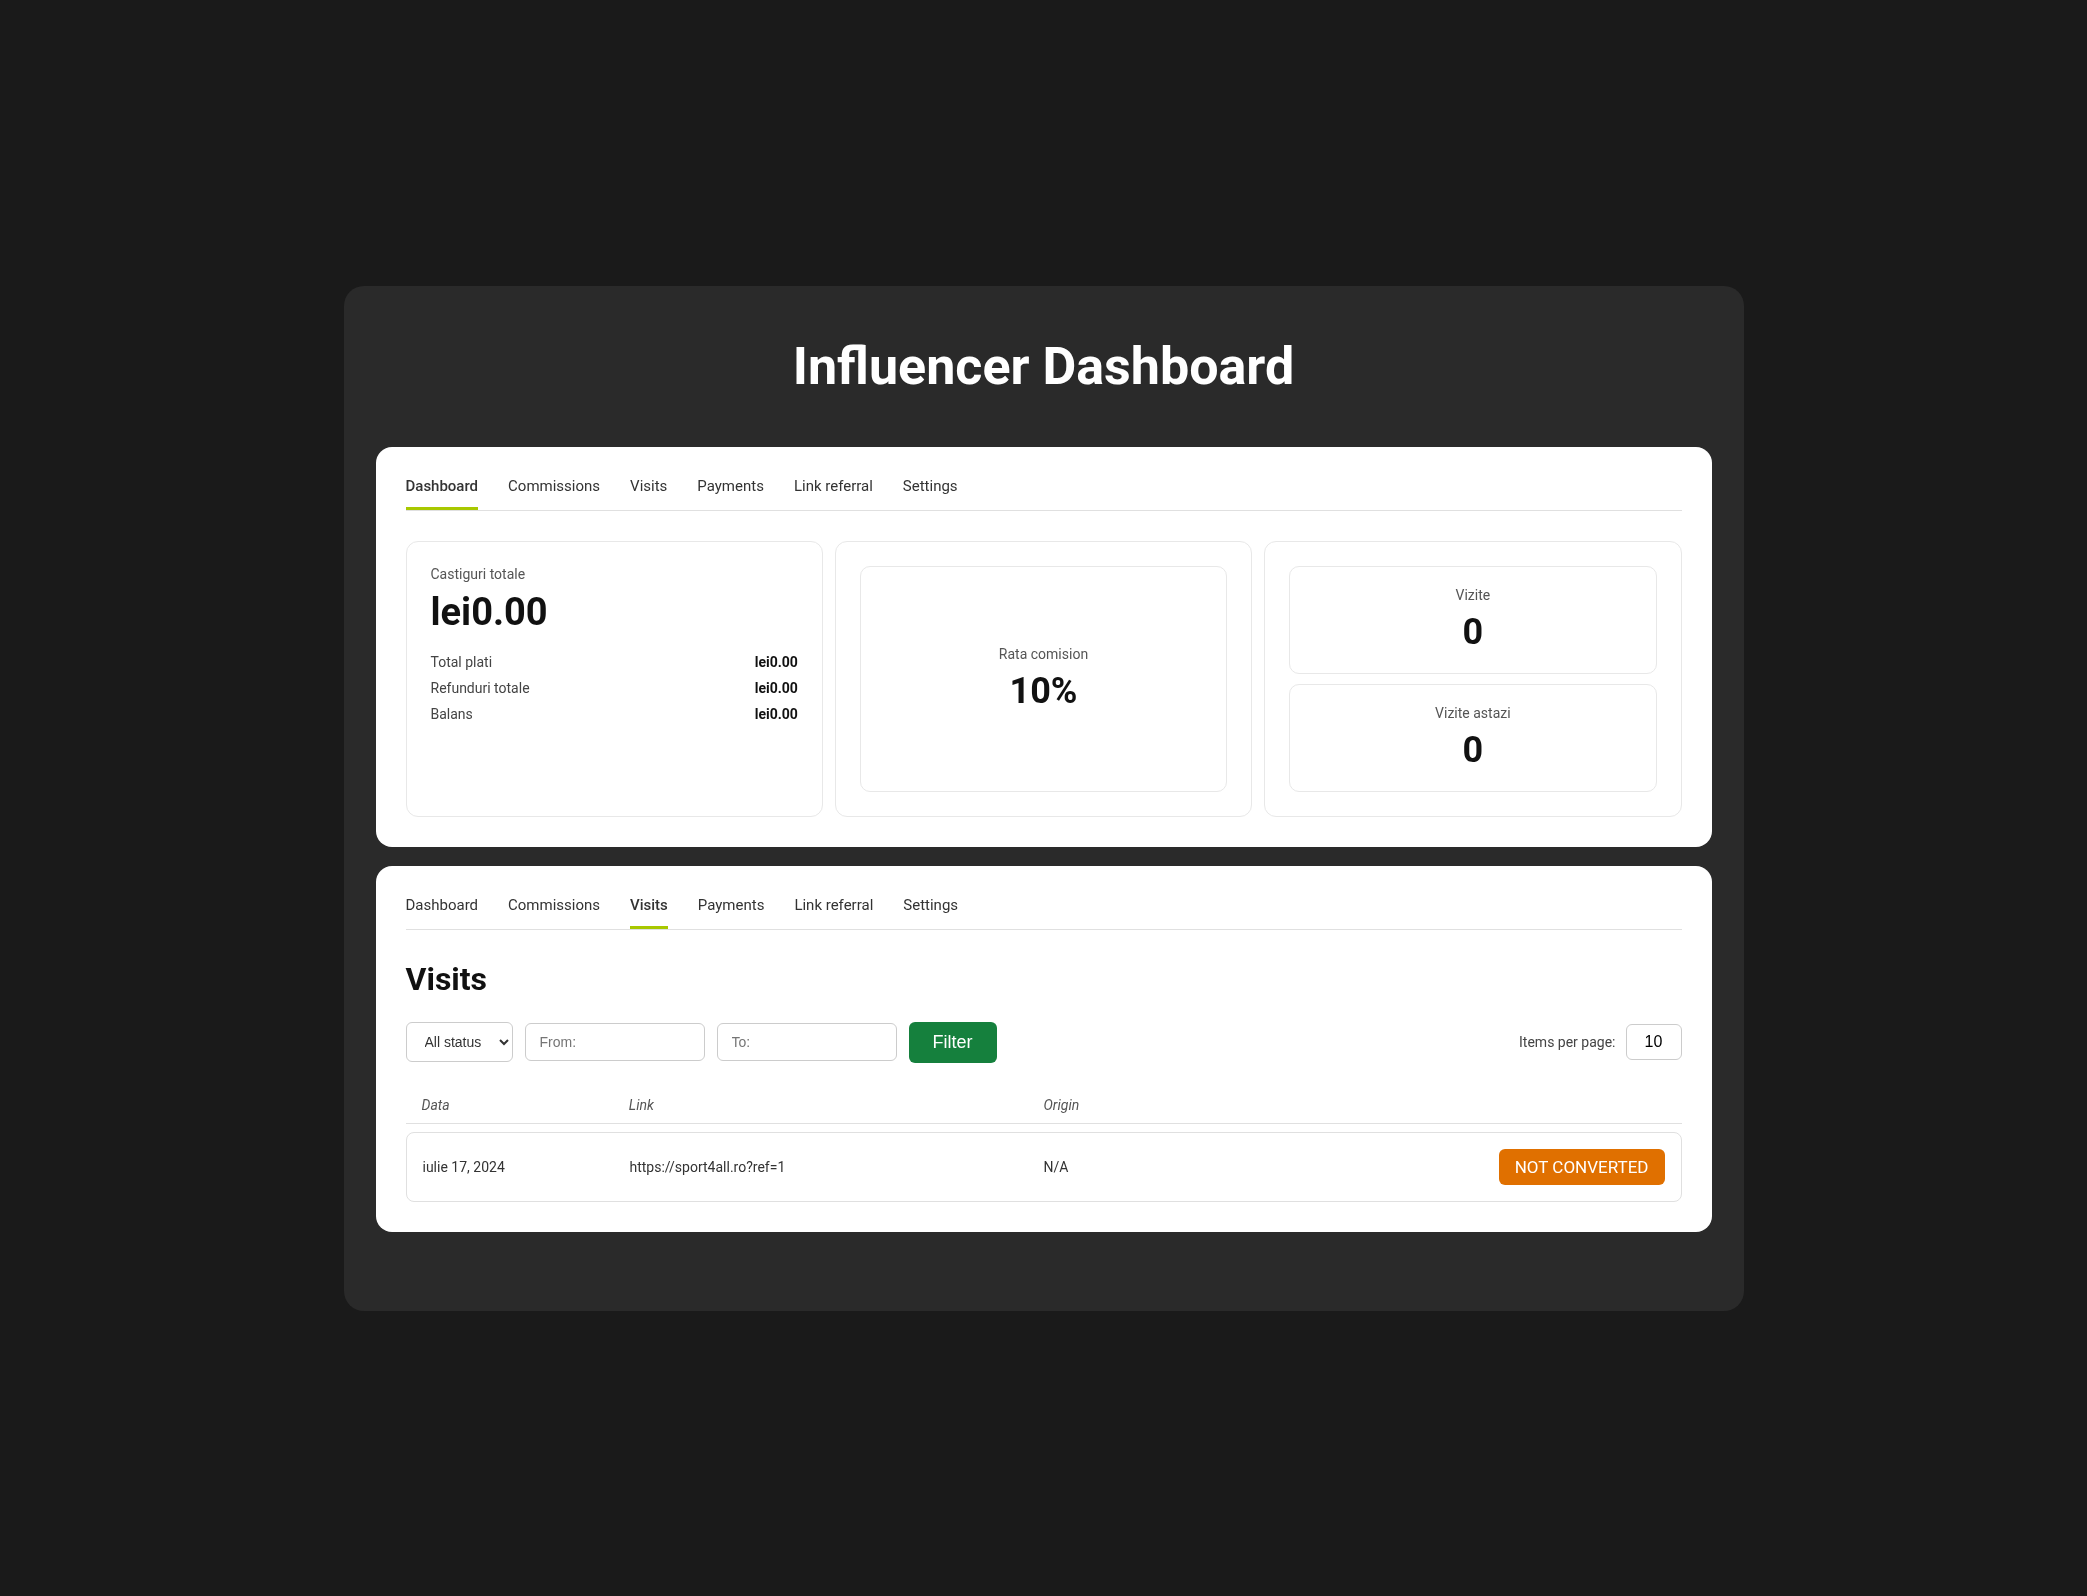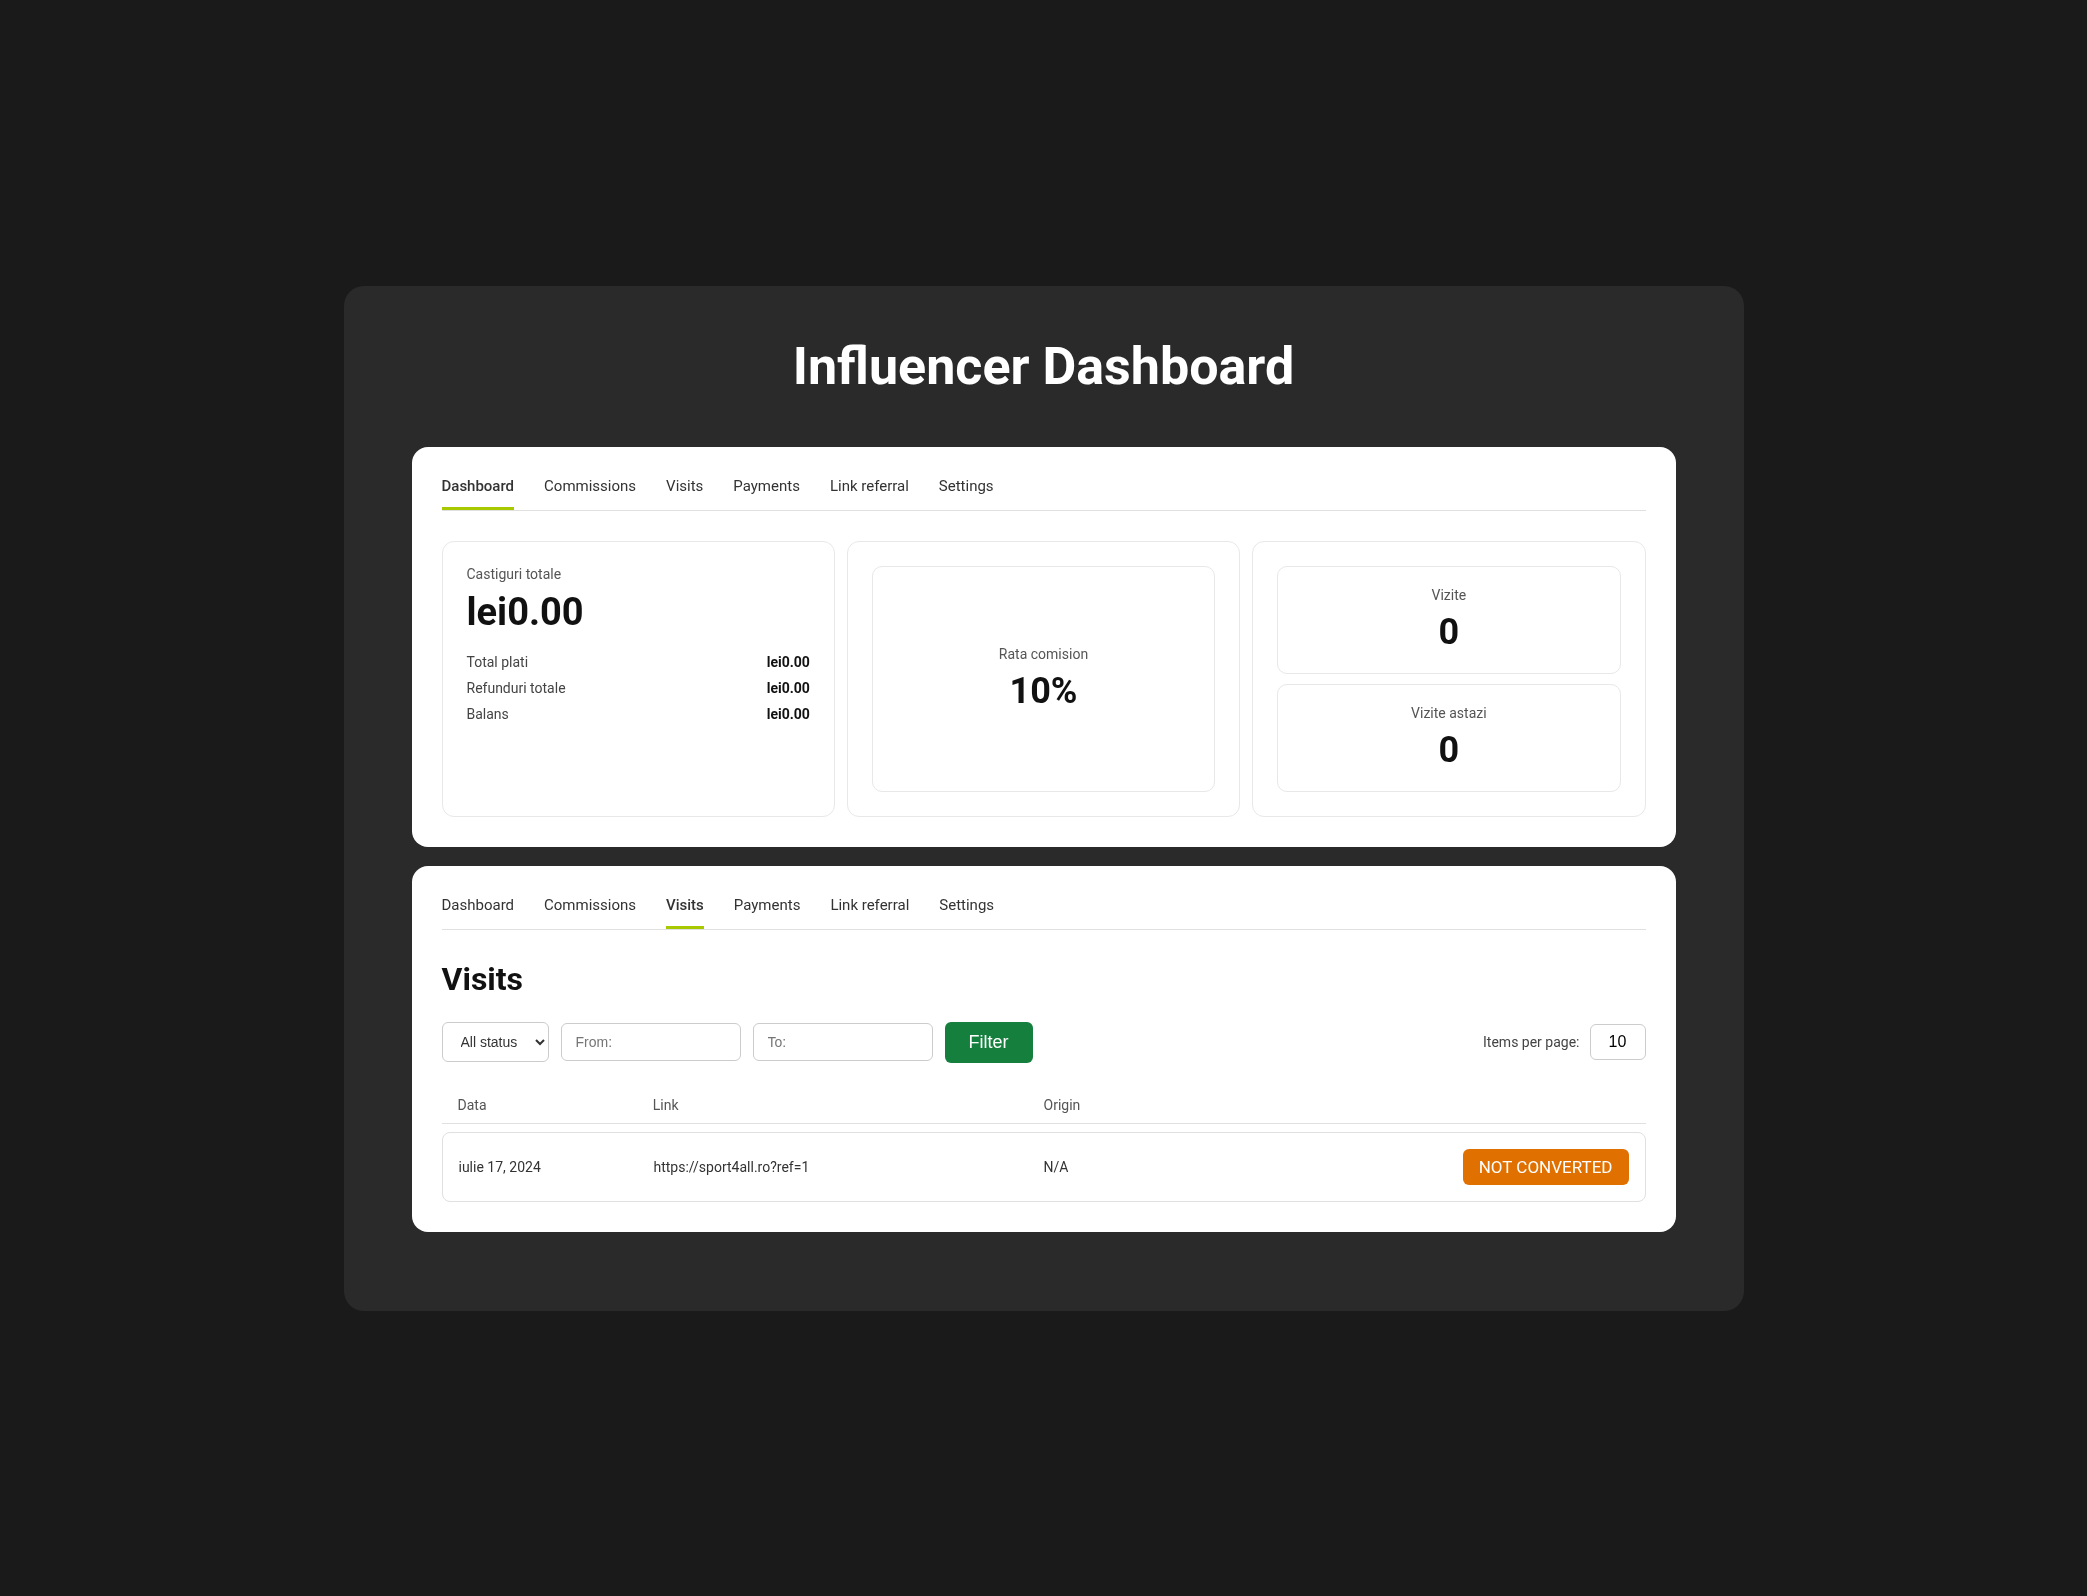--- a/index.html
+++ b/index.html
@@ -14,21 +14,21 @@
       min-height: 100vh;
       display: flex;
       align-items: center;
       justify-content: center;
       padding: 40px 20px;
     }
 
     .screen-container {
       background-color: #2a2a2a;
       border-radius: 20px;
-      padding: 50px 68px 60px;
+      padding: 50px 32px 60px;
       width: 100%;
       max-width: 1400px;
     }
 
     .page-title {
       color: #ffffff;
       font-size: 52px;
       font-weight: 700;
       text-align: center;
       margin-bottom: 50px;
@@ -218,20 +218,21 @@
     }
 
     .table-header {
       display: grid;
       grid-template-columns: 1fr 2fr 2fr 1fr;
       padding: 10px 16px;
       font-size: 14px;
       color: #555;
       border-bottom: 1px solid #e0e0e0;
       margin-bottom: 8px;
+      font-style: italic;
     }
 
     .table-row {
       display: grid;
       grid-template-columns: 1fr 2fr 2fr 1fr;
       padding: 16px;
       font-size: 14px;
       color: #333;
       border: 1px solid #e0e0e0;
       border-radius: 8px;

